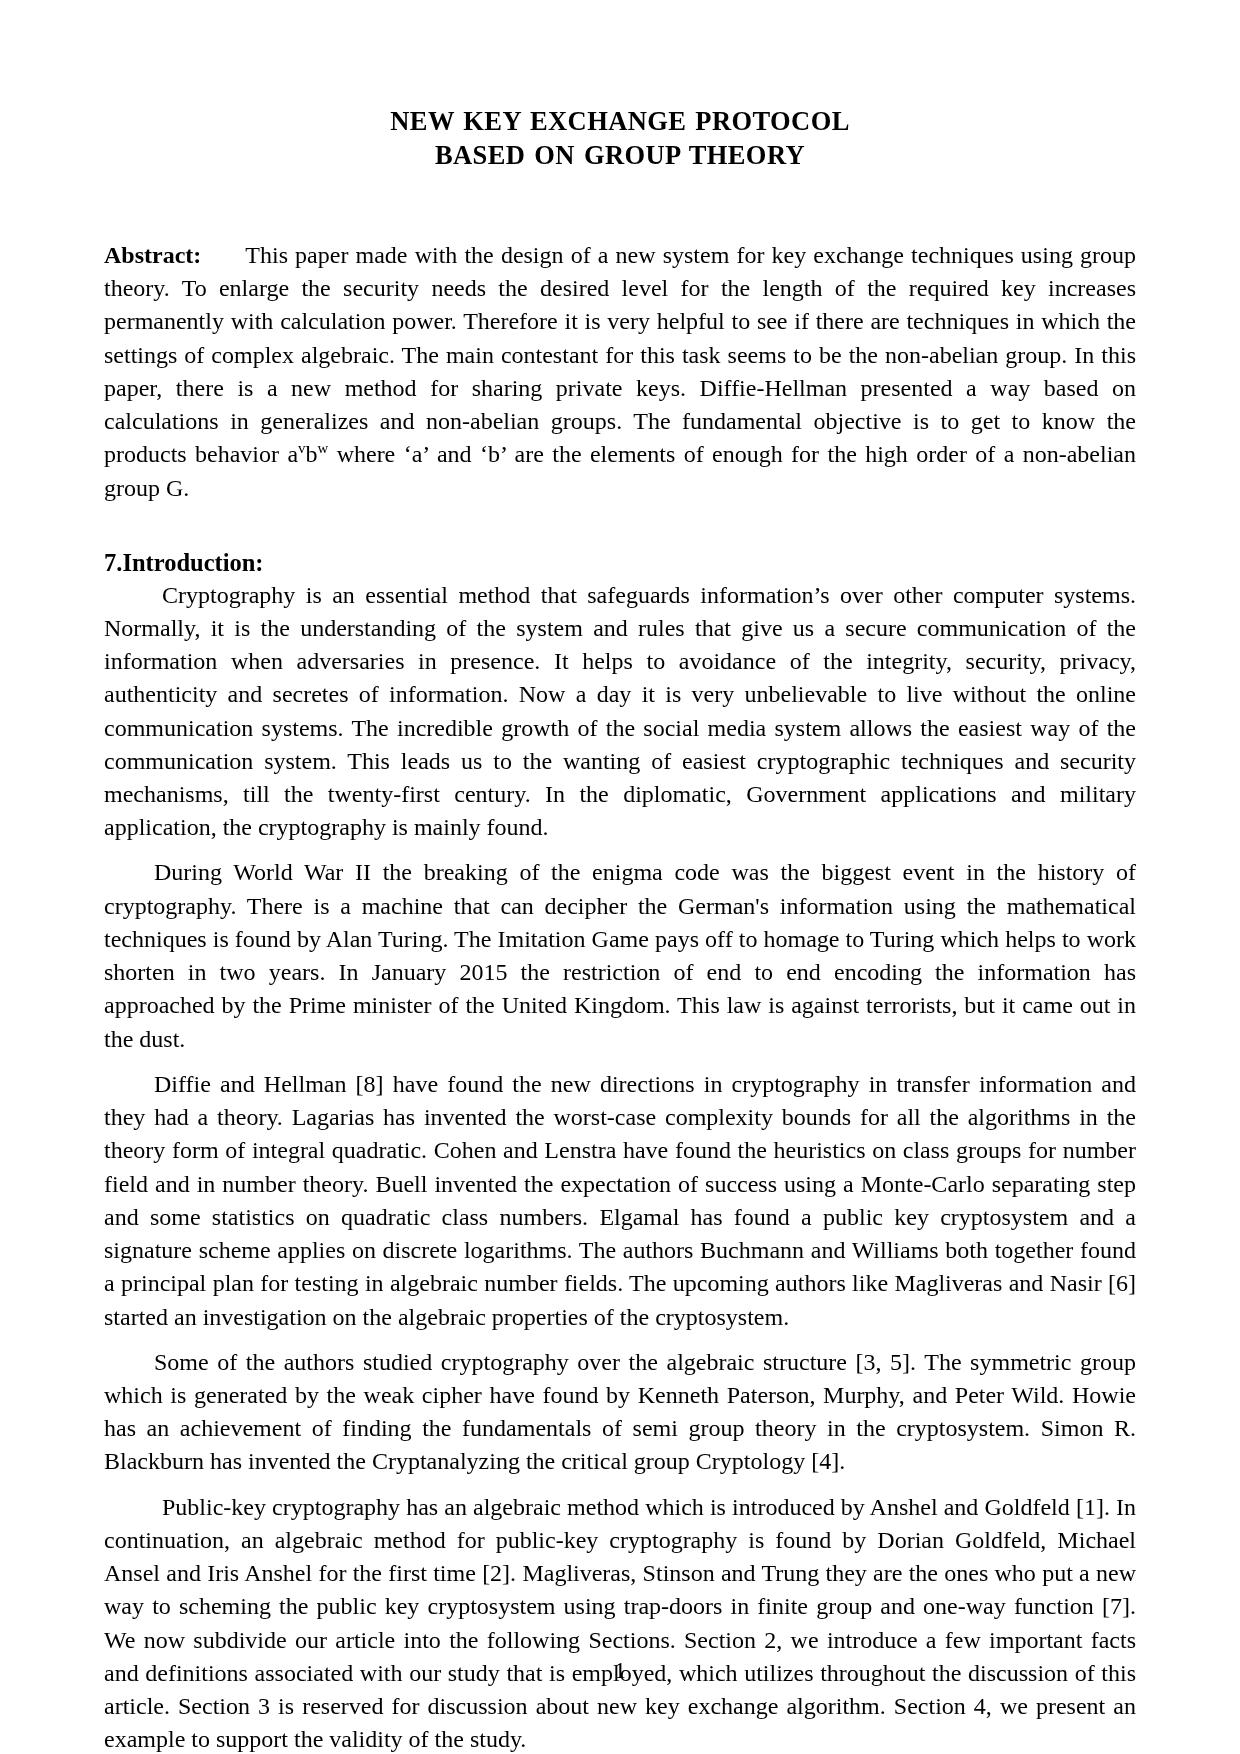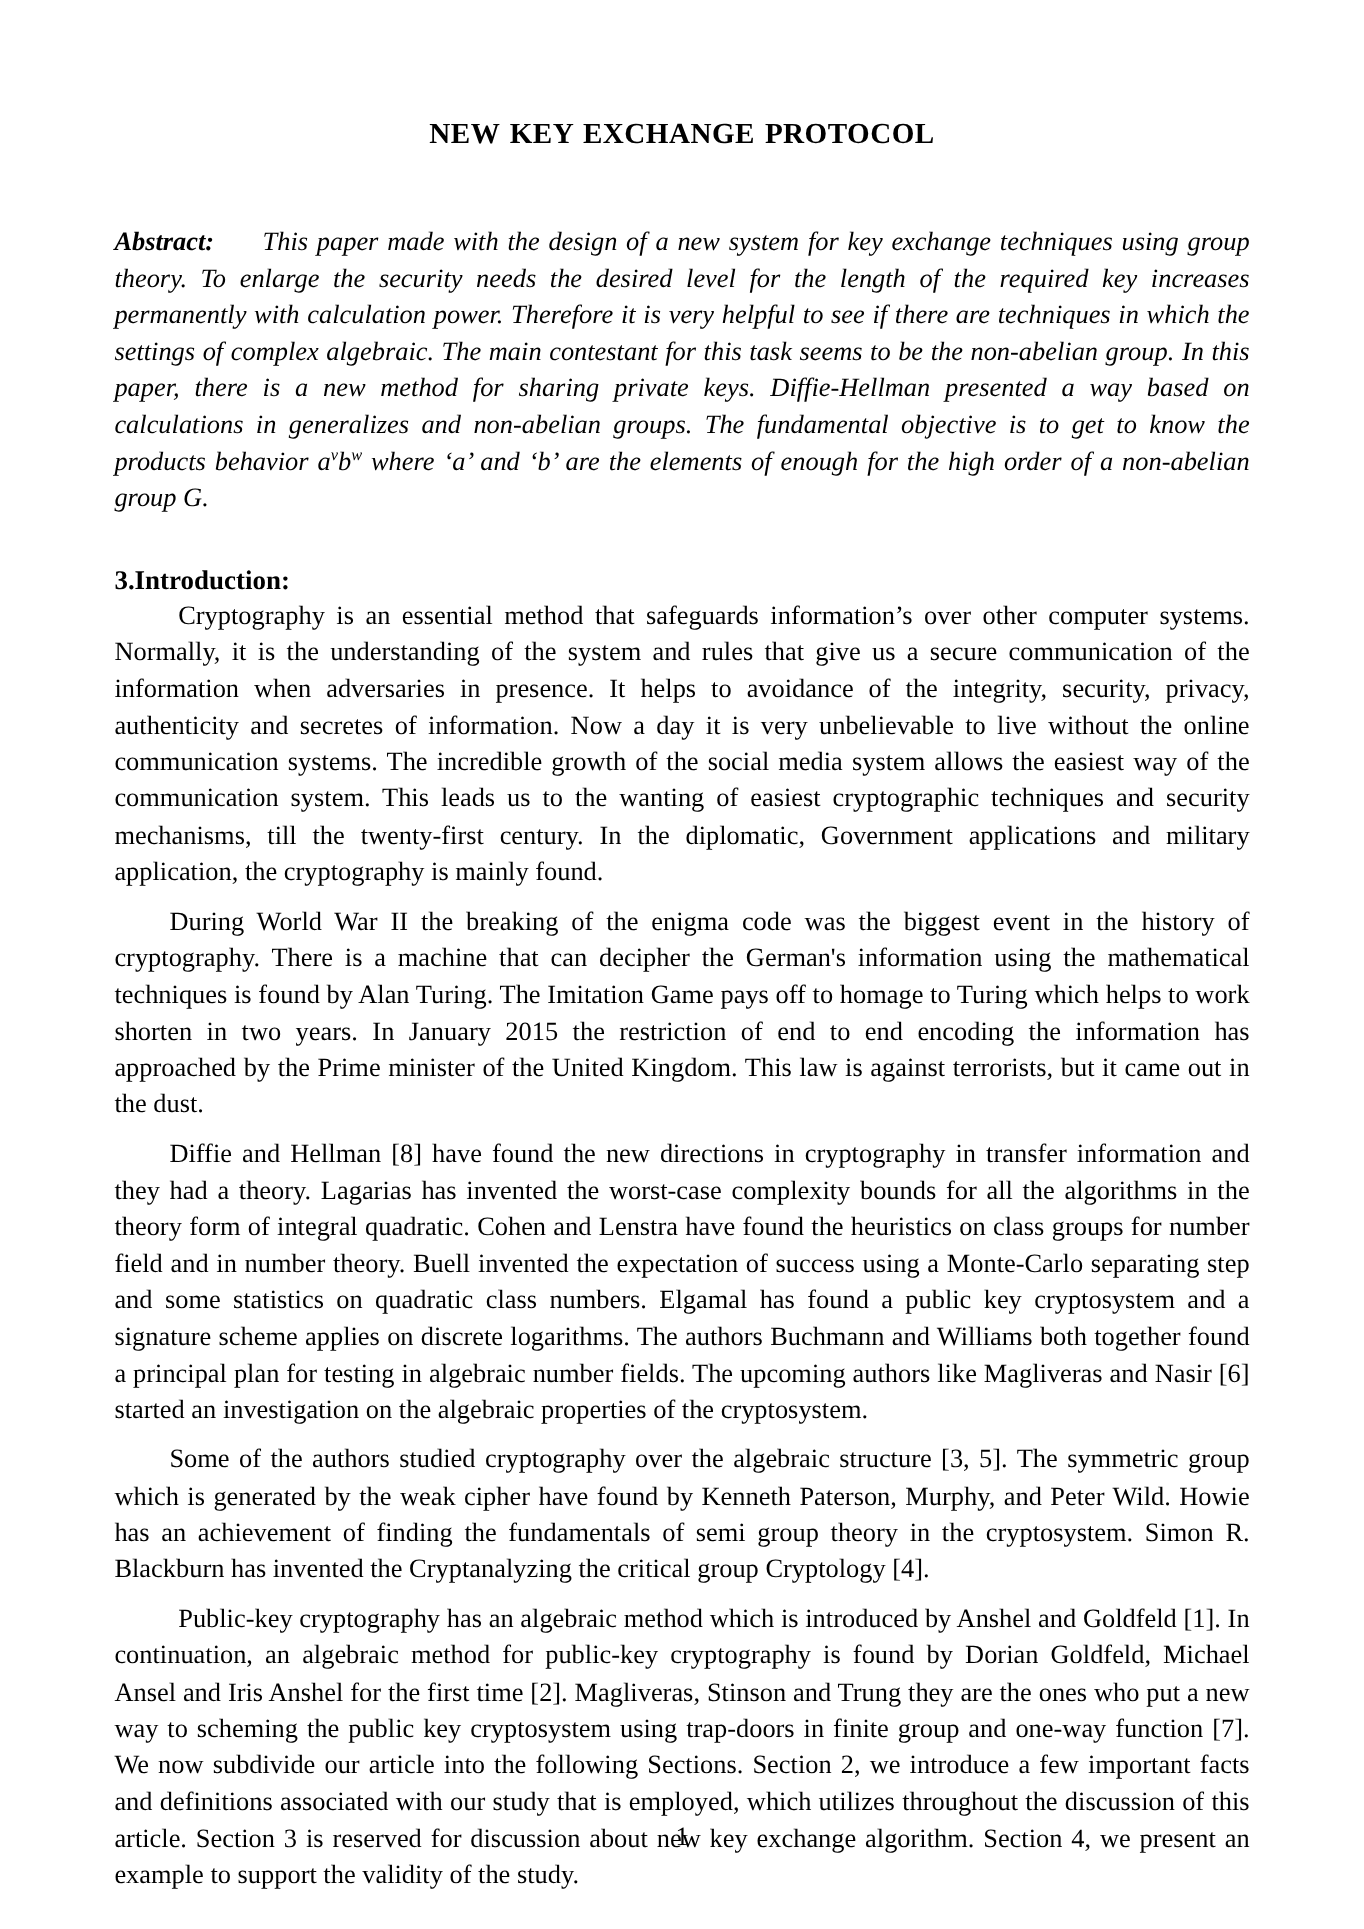--- a/index.html
+++ b/index.html
@@ -31,21 +31,20 @@
   }
   .para {
     text-align: justify;
     font-size: 24px;
     line-height: 1.385;
     margin: 0;
     text-justify: inter-word;
   }
   .abstract {
     margin-bottom: 16px;
-    font-style: italic;
   }
   .abstract-label {
     font-weight: bold;
   }
   .abstract-gap {
     display: inline-block;
     width: 44px;
   }
   .section-heading {
     font-weight: bold;
@@ -77,25 +76,26 @@
   }
   .para + .para { margin-top: 12px; }
 </style>
 </head>
 <body>
 
 <div class="page">
 
   <div class="title-block">
     <div class="title-line">NEW KEY EXCHANGE PROTOCOL</div>
+    <div class="title-line">BASED ON GROUP THEORY</div>
   </div>
 
   <p class="para abstract"><span class="abstract-label">Abstract:</span><span class="abstract-gap"></span><span>This paper made with the design of a new system for key exchange techniques using group theory. To enlarge the security needs the desired level for the length of the required key increases permanently with calculation power. Therefore it is very helpful to see if there are techniques in which the settings of complex algebraic. The main contestant for this task seems to be the non-abelian group. In this paper, there is a new method for sharing private keys. Diffie-Hellman presented a way based on calculations in generalizes and non-abelian groups. The fundamental objective is to get to know the products behavior </span><span>a</span><sup>v</sup><span>b</span><sup>w</sup><span> where ‘a’ and ‘b’ are the elements of enough for the high order of a non-abelian group G.</span></p>
 
-  <h2 class="section-heading">3.Introduction:</h2>
+  <h2 class="section-heading">7.Introduction:</h2>
 
   <p class="para"><span class="indent-wide"></span><span>Cryptography is an essential method that safeguards information’s over other computer systems. Normally, it is the understanding of the system and rules that give us a secure communication of the information when adversaries in presence. It helps to avoidance of the integrity, security, privacy, authenticity and secretes of information. Now a day it is very unbelievable to live without the online communication systems. The incredible growth of the social media system allows the easiest way of the communication system. This leads us to the wanting of easiest cryptographic techniques and security mechanisms, till the twenty-first century. In the diplomatic, Government applications and military application, the cryptography is mainly found.</span></p>
 
   <p class="para"><span class="indent"></span><span>During World War II the breaking of the enigma code was the biggest event in the history of cryptography. There is a machine that can decipher the German's information using the mathematical techniques is found by Alan Turing. The Imitation Game pays off to homage to Turing which helps to work shorten in two years. In January 2015 the restriction of end to end encoding the information has approached by the Prime minister of the United Kingdom. This law is against terrorists, but it came out in the dust.</span></p>
 
   <p class="para"><span class="indent"></span><span>Diffie and Hellman [8] have found the new directions in cryptography in transfer information and they had a theory. Lagarias has invented the worst-case complexity bounds for all the algorithms in the theory form of integral quadratic. Cohen and Lenstra have found the heuristics on class groups for number field and in number theory. Buell invented the expectation of success using a Monte-Carlo separating step and some statistics on quadratic class numbers. Elgamal has found a public key cryptosystem and a signature scheme applies on discrete logarithms. The authors Buchmann and Williams both together found a principal plan for testing in algebraic number fields. The upcoming authors like Magliveras and Nasir [6] started an investigation on the algebraic properties of the cryptosystem.</span></p>
 
   <p class="para"><span class="indent"></span><span>Some of the authors studied cryptography over the algebraic structure [3, 5]. The symmetric group which is generated by the weak cipher have found by Kenneth Paterson, Murphy, and Peter Wild. Howie has an achievement of finding the fundamentals of semi group theory in the cryptosystem. Simon R. Blackburn has invented the Cryptanalyzing the critical group Cryptology [4].</span></p>
 
   <p class="para"><span class="indent-wide"></span><span>Public-key cryptography has an algebraic method which is introduced by Anshel and Goldfeld [1]. In continuation, an algebraic method for public-key cryptography is found by Dorian Goldfeld, Michael Ansel and Iris Anshel for the first time [2]. Magliveras, Stinson and Trung they are the ones who put a new way to scheming the public key cryptosystem using trap-doors in finite group and one-way function [7]. We now subdivide our article into the following Sections. Section 2, we introduce a few important facts and definitions associated with our study that is employed, which utilizes throughout the discussion of this article. Section 3 is reserved for discussion about new key exchange algorithm. Section 4, we present an example to support the validity of the study.</span></p>

